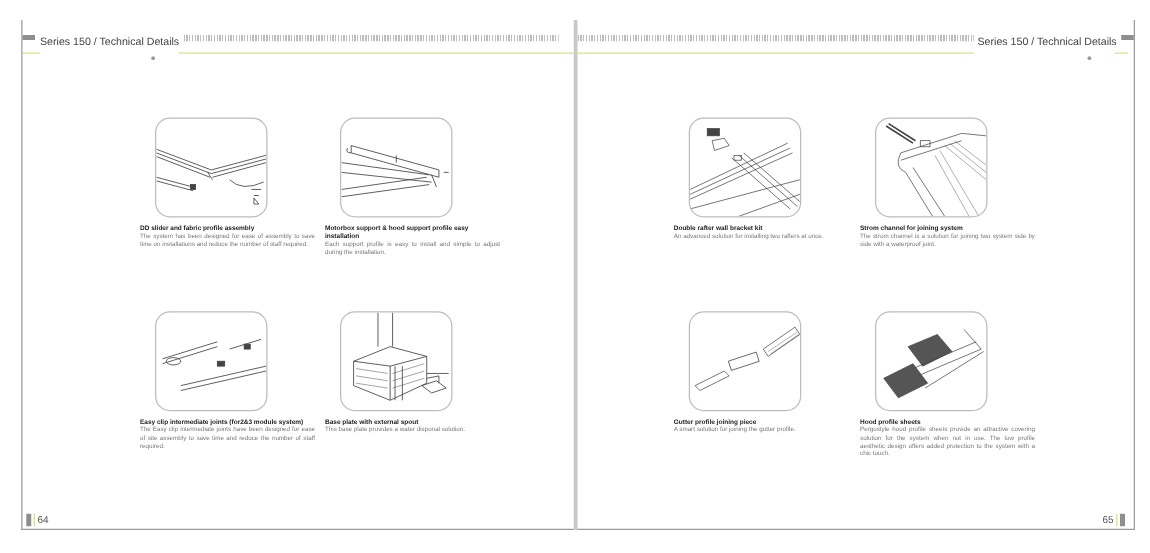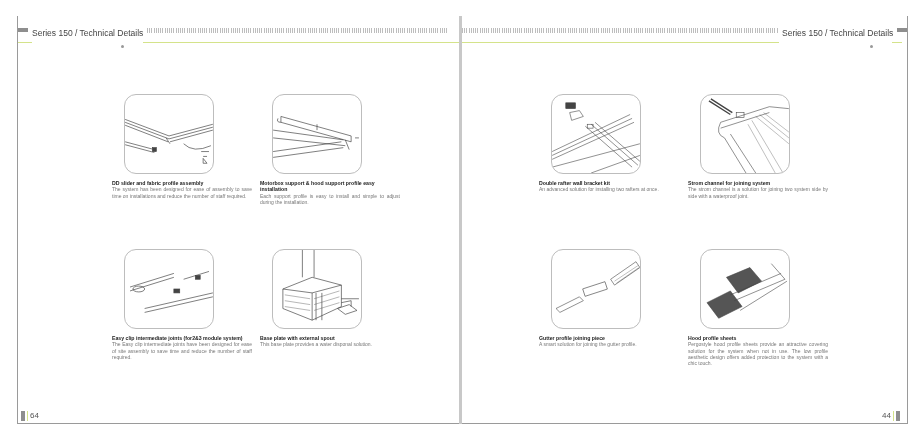--- a/index.html
+++ b/index.html
@@ -183,16 +183,16 @@
     <div class="d">Pergostyle hood profile sheets provide an attractive covering solution for the system when not in use. The low profile aesthetic design offers added protection to the system with a chic touch.</div>
   </div>
 </div>
 
 <div class="pnum" style="left:21px;">
   <div class="blk"></div>
   <div class="bar"></div>
   <span>64</span>
 </div>
 <div class="pnum" style="left:882px;">
-  <span>44</span>
+  <span>65</span>
   <div class="bar"></div>
   <div class="blk"></div>
 </div>
 
 </body></html>

